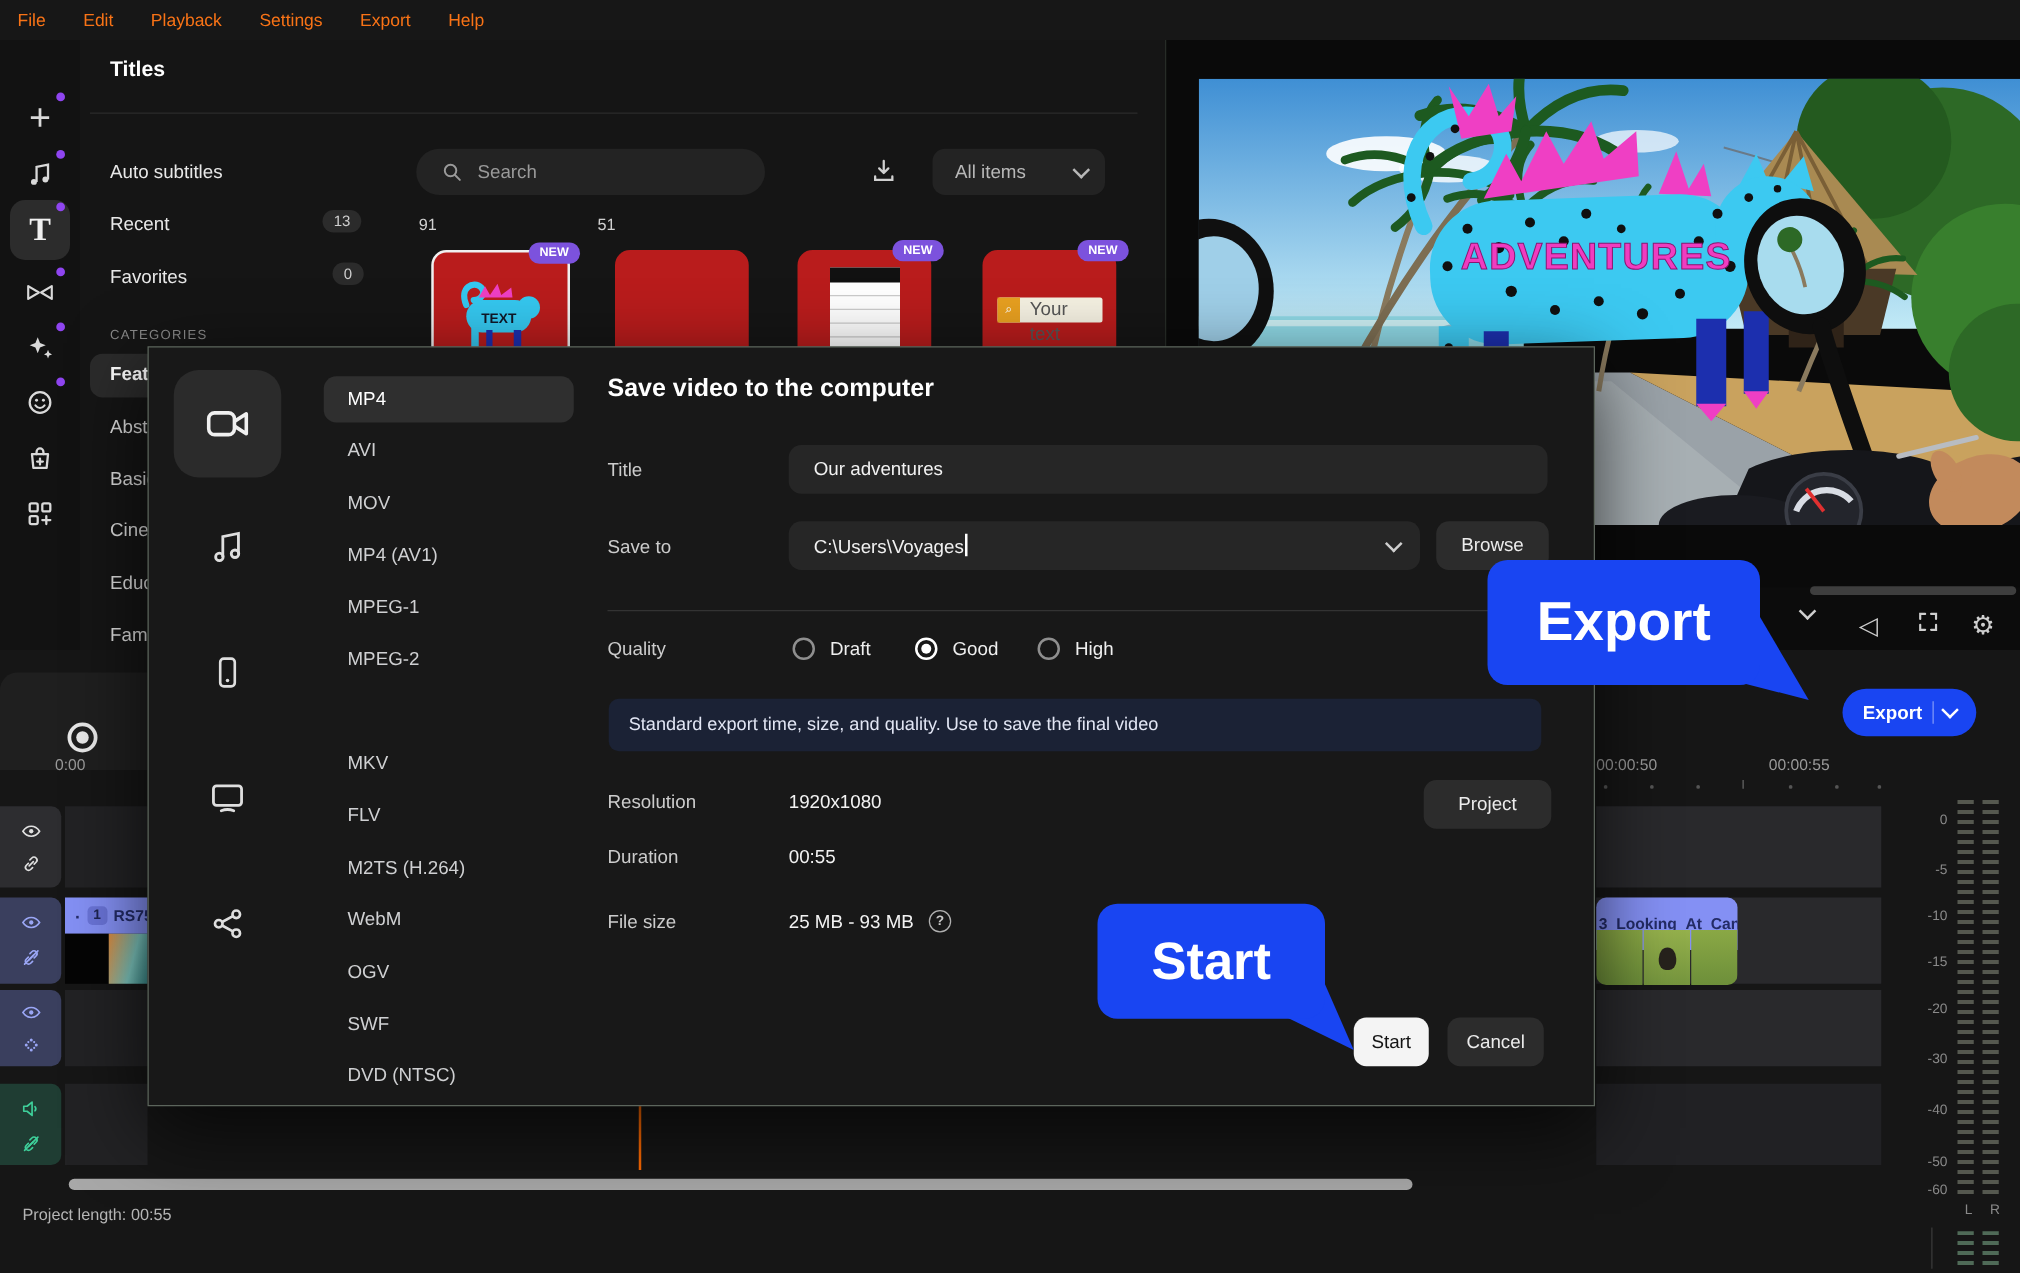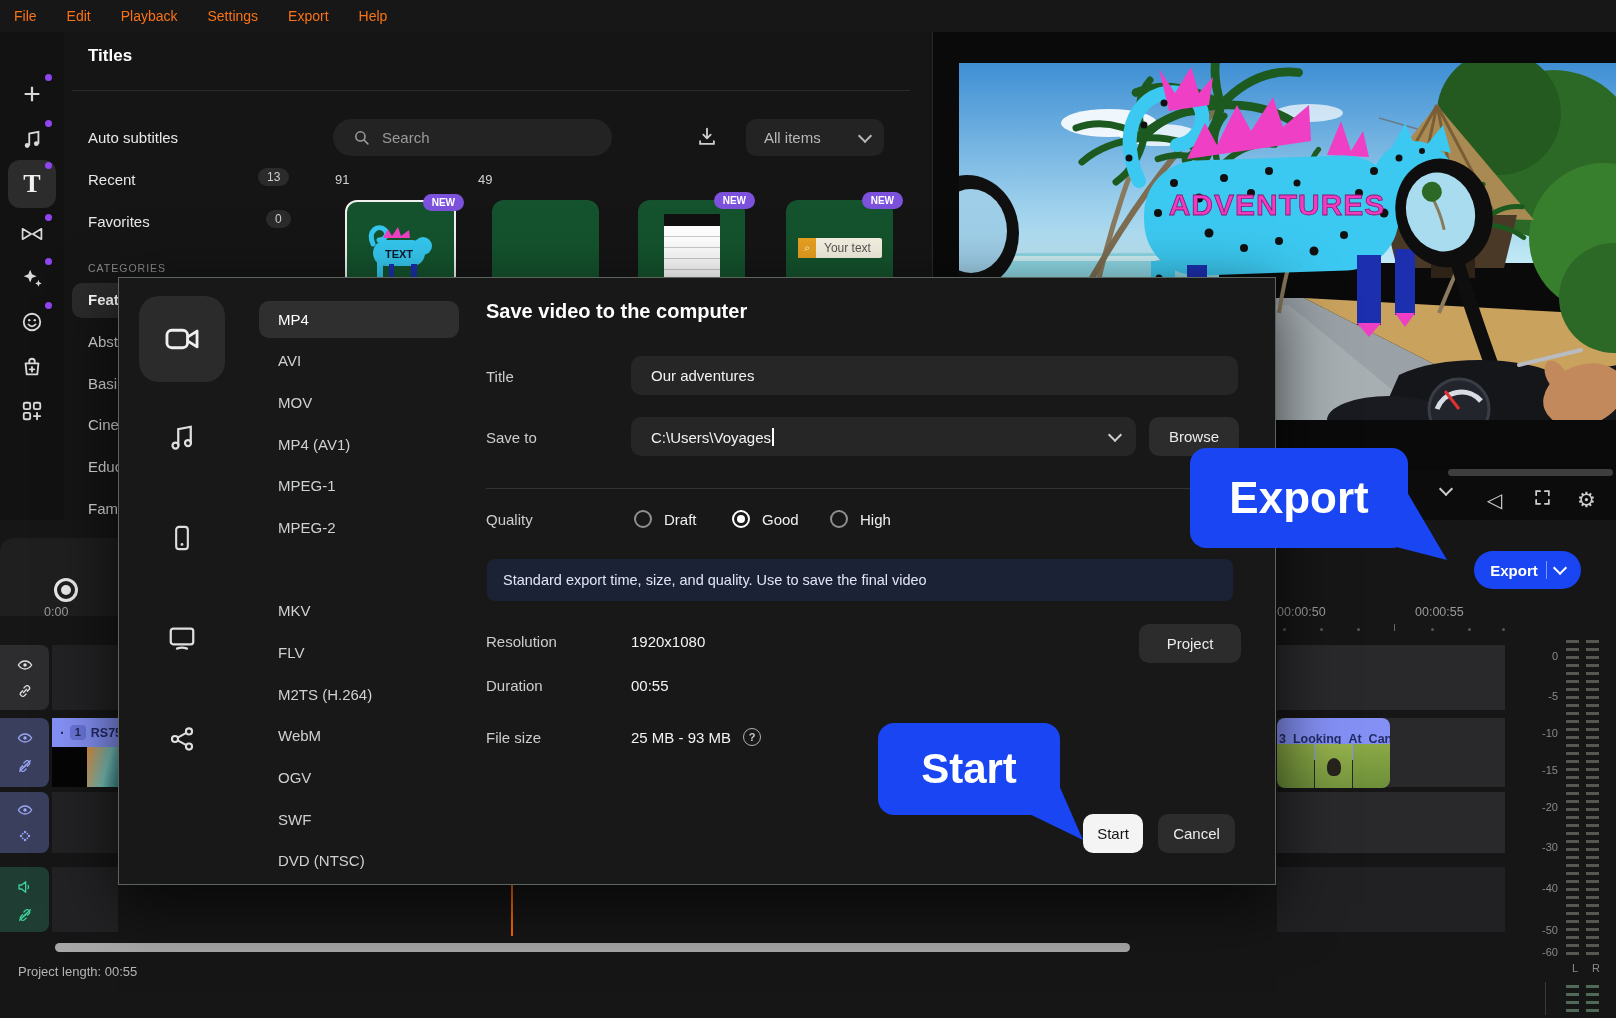--- a/index.html
+++ b/index.html
@@ -29,33 +29,33 @@
   .cat{position:absolute;left:24px;font-size:15px;color:#dcdcdc;}
   .cat-sel{position:absolute;left:8px;top:251px;width:228px;height:35px;background:#2b2b2b;border-radius:10px;}
   .cat-sel span{position:absolute;left:16px;top:8px;font-weight:700;font-size:15px;color:#fff;}
   .searchbox{position:absolute;left:269px;top:87px;width:279px;height:37px;background:#232323;border-radius:19px;
              display:flex;align-items:center;gap:12px;padding-left:20px;box-sizing:border-box;color:#9a9a9a;font-size:15px;}
   .dl-icon{position:absolute;left:632px;top:94px;color:#cfcfcf;}
   .allitems{position:absolute;left:682px;top:87px;width:138px;height:37px;background:#232323;border-radius:10px;
             display:flex;align-items:center;justify-content:space-between;padding:0 14px 0 18px;box-sizing:border-box;
             color:#b8b8b8;font-size:15px;}
   .thumb-num{position:absolute;font-size:13px;color:#d0d0d0;}
-  .card{position:absolute;top:168px;width:107px;height:110px;background:#14532d;border-radius:12px;}
+  .card{position:absolute;top:168px;width:107px;height:110px;background:#b91c1c;border-radius:12px;}
   .card.sel{border:2px solid #f0f0f0;}
   .newbadge{position:absolute;top:-8px;right:-10px;background:#7c52dd;color:#fff;font-size:10px;font-weight:700;
             border-radius:10px;padding:3px 9px;z-index:2;}
   .mini-cheetah{position:absolute;left:12px;top:22px;width:80px;height:62px;}
   .mini-bar{position:absolute;left:18px;bottom:6px;width:70px;height:12px;background:#000;color:#c9c9c9;
             font-size:6px;text-align:center;line-height:12px;overflow:hidden;}
   .mini-table{position:absolute;left:26px;top:14px;width:56px;height:80px;background:#fff;}
   .mini-table .hd{height:12px;background:#111;}
   .mini-table .rw{height:10px;border-bottom:1px solid #ccc;}
   .mini-search{position:absolute;left:12px;top:38px;width:84px;height:20px;background:#f5f1e2;border-radius:2px;display:flex;}
   .mini-search .mag{width:18px;height:20px;background:#e8a020;color:#fff;font-size:10px;text-align:center;line-height:20px;}
-  .mini-search .txt{font-size:12px;color:#555;line-height:20px;padding-left:8px;}
+  .mini-search .txt{font-size:15px;color:#555;line-height:20px;padding-left:8px;}
 
   
   .preview{position:absolute;left:932px;top:32px;width:684px;height:438px;background:#0a0a0a;border-left:1px solid #272c27;z-index:5;}
   .video{position:absolute;left:26px;top:31px;width:658px;height:357px;overflow:hidden;}
   .prog{position:absolute;left:515px;top:437px;width:165px;height:7px;border-radius:4px;background:#3e3e3e;}
   .pv-icons{position:absolute;top:456px;display:flex;align-items:center;color:#cfcfcf;}
   .exp-btn{position:absolute;left:541px;top:519px;width:107px;height:38px;border-radius:19px;
            display:flex;align-items:center;justify-content:center;gap:8px;color:#fff;font-weight:700;font-size:15px;z-index:6;}
   .exp-div{width:1px;height:18px;background:rgba(255,255,255,.45);}
 
@@ -218,21 +218,21 @@
           <path d="M12 3v10M8 9.5l4 4 4-4" stroke="currentColor" stroke-width="2" fill="none" stroke-linecap="round" stroke-linejoin="round"></path>
           <path d="M4.5 16.5v3h15v-3" stroke="currentColor" stroke-width="2" fill="none" stroke-linecap="round"></path>
         </svg>
     </div>
     <div class="allitems">
       <span>All items</span>
       <span class="chev"></span>
     </div>
 
     <div class="thumb-num" style="left:271px;top:140px">91</div>
-    <div class="thumb-num" style="left:414px;top:140px">49</div>
+    <div class="thumb-num" style="left:414px;top:140px">51</div>
 
     <div class="card sel" style="left:281px">
       <span class="newbadge">NEW</span>
       <svg class="mini-cheetah" viewBox="0 0 80 62">
         <path d="M14 20 C8 6 20 0 26 6 C30 10 26 16 20 16" stroke="#35c8f0" stroke-width="5" fill="none" stroke-linecap="round"></path>
         <path d="M24 14 l5-9 4 7 6-9 3 9 8-6 1 8z" fill="#ef3fc4"></path>
         <rect x="14" y="16" width="52" height="26" rx="13" fill="#35c8f0"></rect>
         <circle cx="64" cy="22" r="9" fill="#35c8f0"></circle>
         <rect x="18" y="38" width="6" height="18" fill="#35c8f0"></rect>
         <rect x="30" y="40" width="5" height="16" fill="#1c2fae"></rect>

